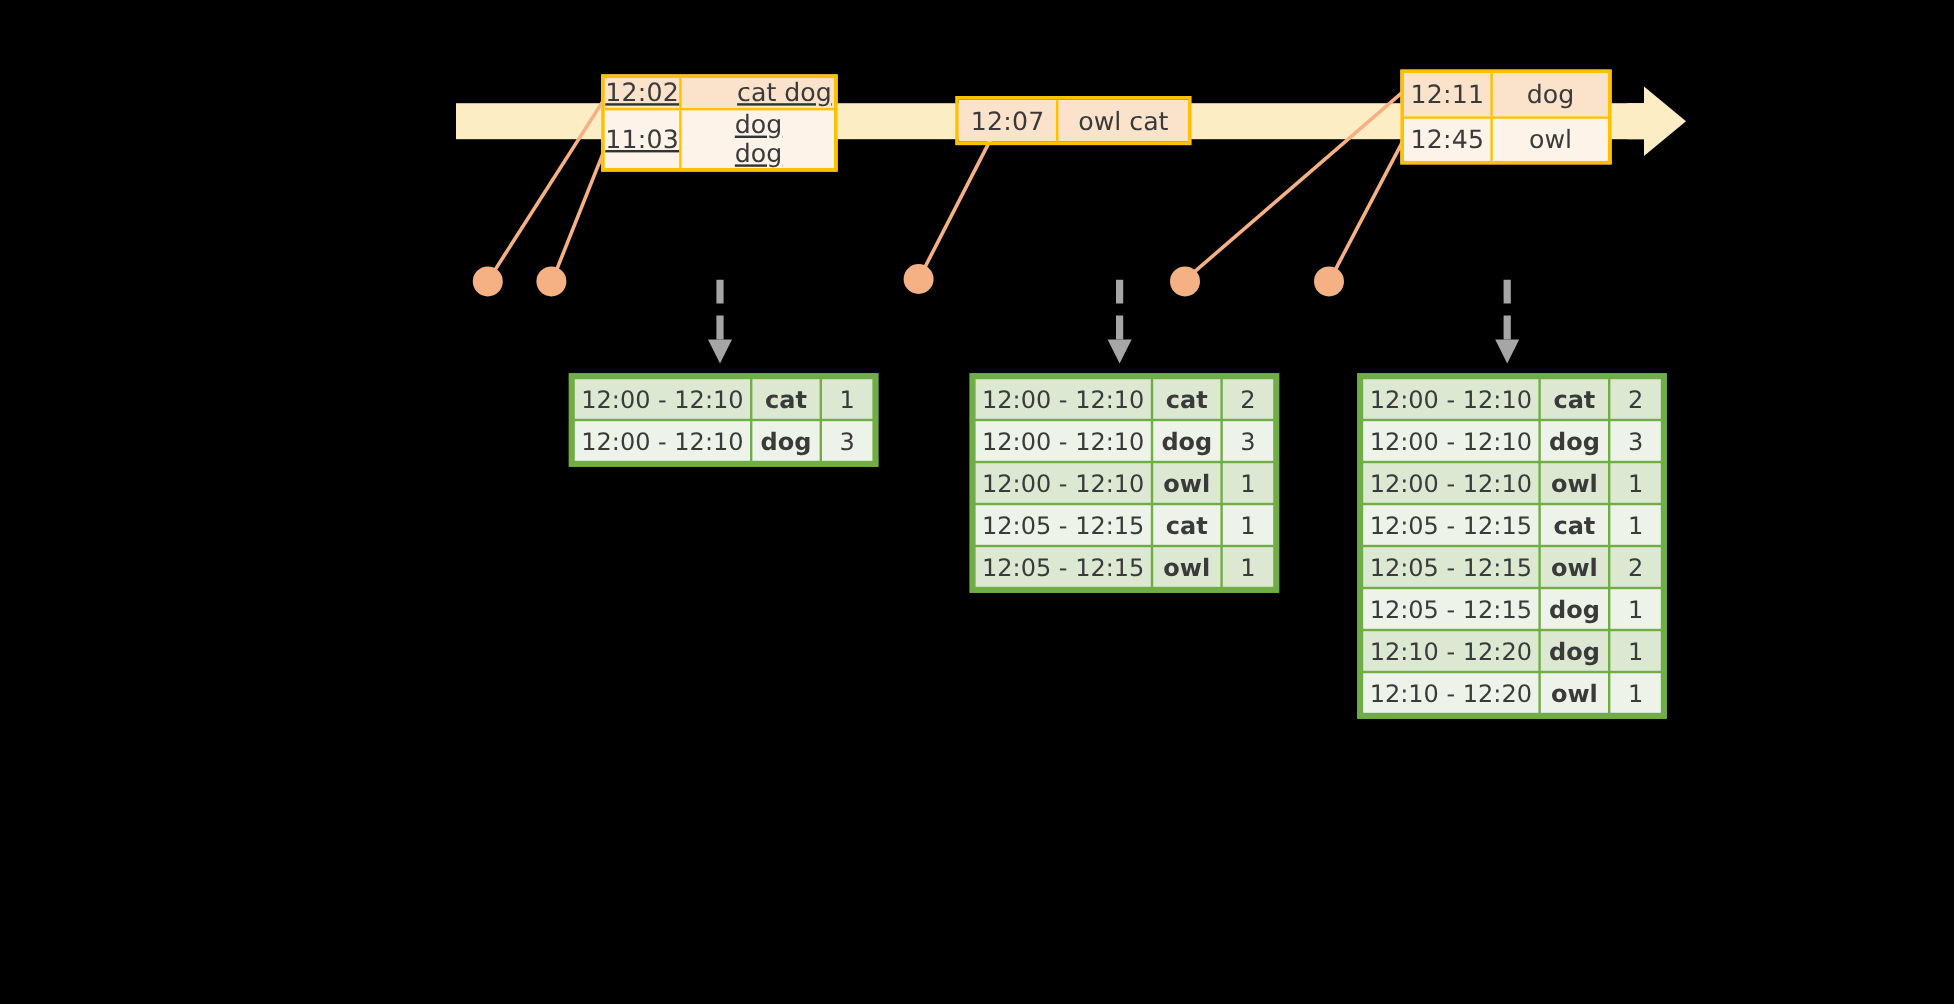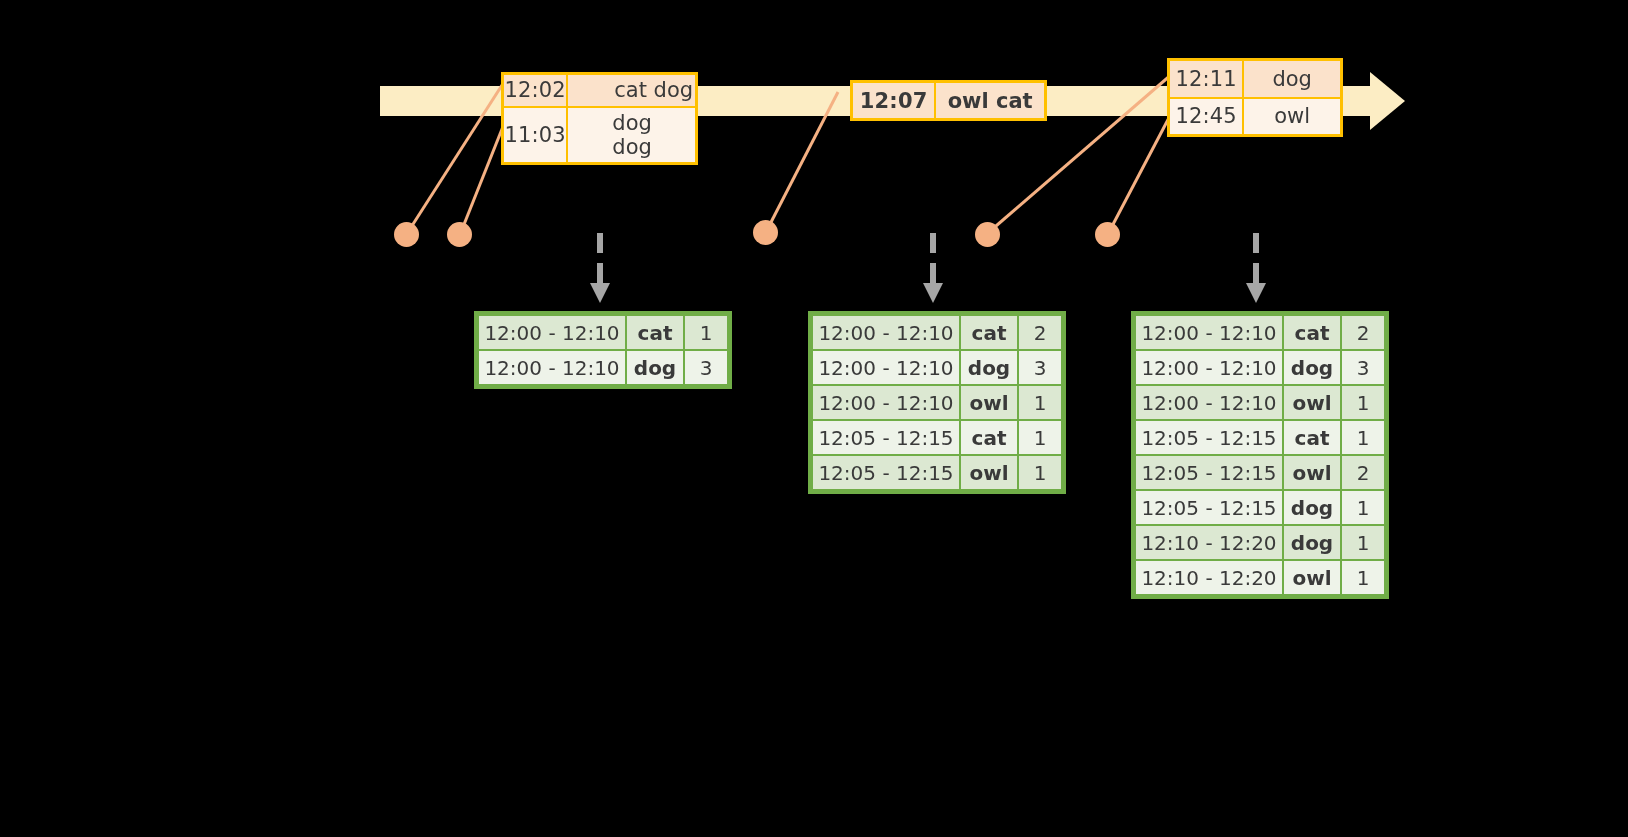--- a/index.html
+++ b/index.html
@@ -37,25 +37,25 @@
   .evt-time{
     display:flex;align-items:center;justify-content:center;
     border-right:2px solid #ffc000;font-size:21px;color:#3a3a3a;
     letter-spacing:.2px;
   }
   .evt-words{
     display:flex;align-items:center;justify-content:center;
     font-size:21px;color:#3a3a3a;
   }
 
-  #evt1{left:501px;top:72px;width:197px;height:93px;}
+  #evt1{left:501px;top:62px;width:197px;height:81px;text-decoration:underline;}
   #evt1 .evt-time{width:83px;}
   #evt1 .evt-words{width:110px;padding-left:44px;}
 
-  #evt2{left:850px;top:80px;width:197px;height:41px;font-weight:bold;}
+  #evt2{left:796px;top:80px;width:197px;height:41px;}
   #evt2 .evt-time{width:83px;}
   #evt2 .evt-words{width:110px;}
 
   #evt3{left:1167px;top:58px;width:176px;height:79px;}
   #evt3 .evt-time{width:74px;text-align:right;}
   #evt3 .evt-words{width:98px;}
 
   
   .dot{
     position:absolute;width:25px;height:25px;border-radius:50%;

